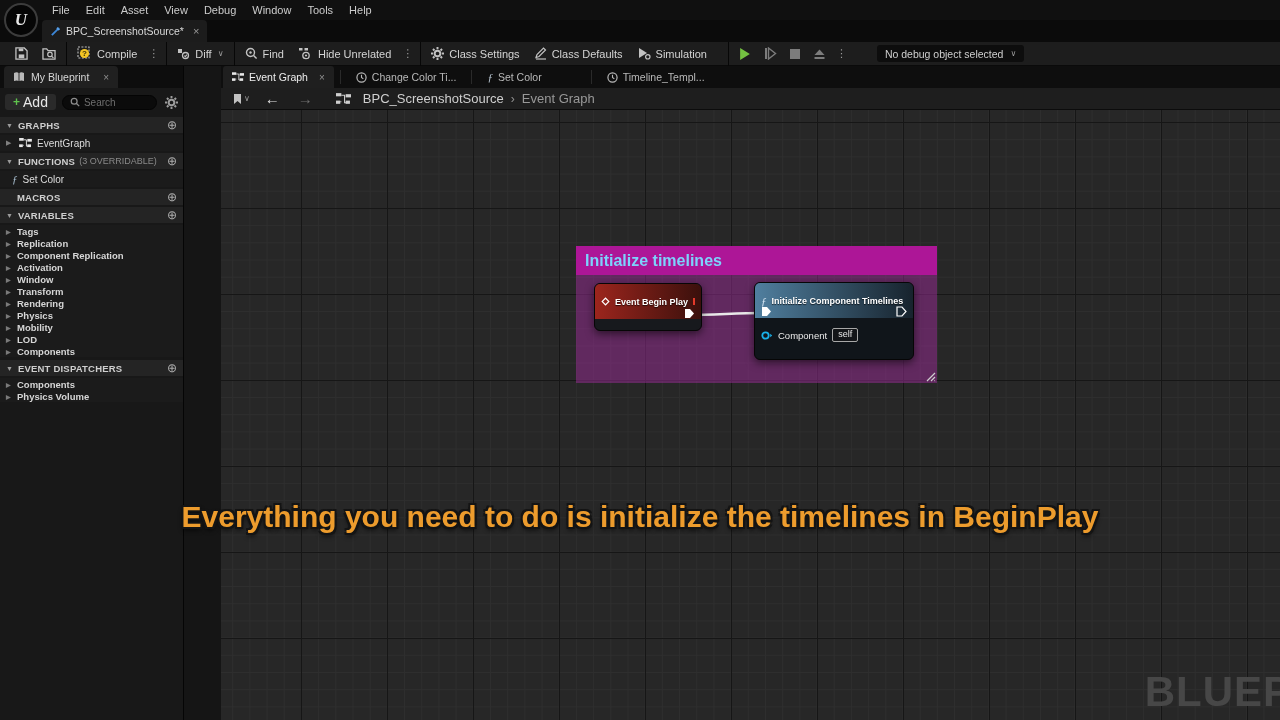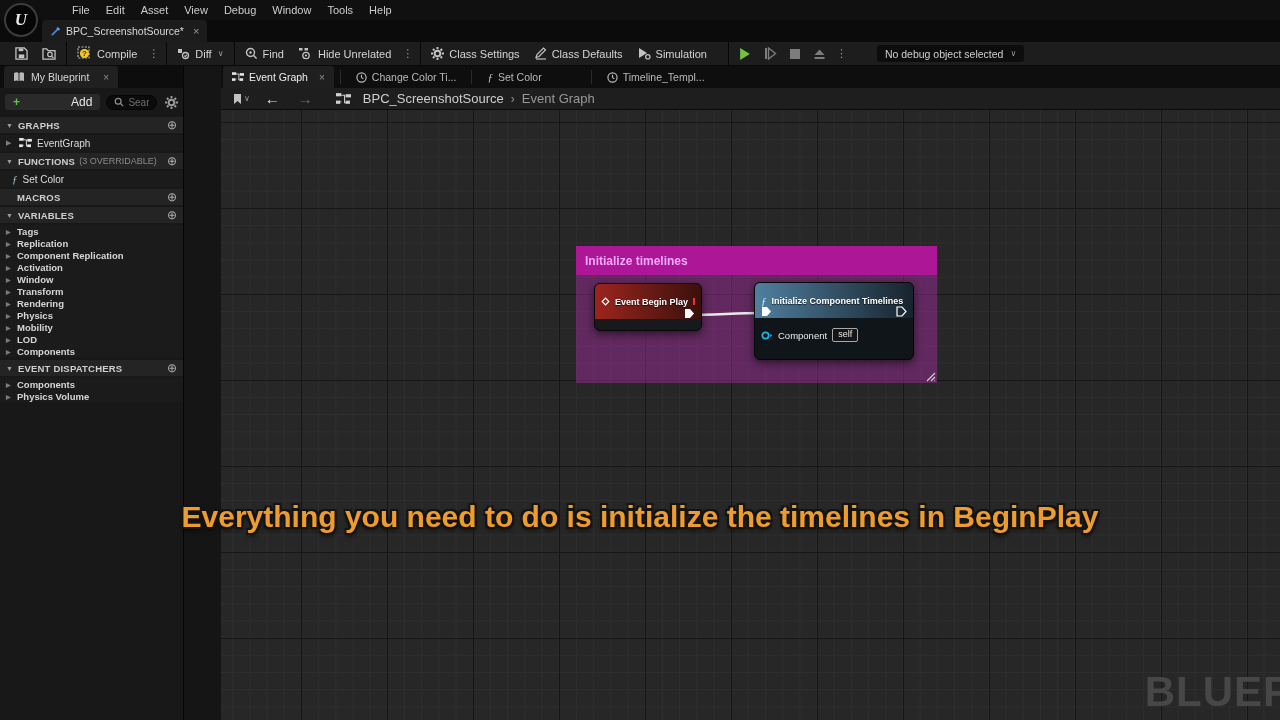--- a/index.html
+++ b/index.html
@@ -1,21 +1,21 @@
 <!DOCTYPE html>
 <html><head>
 <meta charset="utf-8">
 <style>
   * { margin:0; padding:0; box-sizing:border-box; }
   html,body { width:1280px; height:720px; background:#000; }
   body { font-family:"Liberation Sans", sans-serif; }
   .app { position:relative; width:1280px; height:720px; background:#151515; overflow:hidden; }
 
   
-  .menubar { position:absolute; left:0; top:0; width:1280px; height:20px; background:#101010; display:flex; align-items:center; padding-left:64px; }
+  .menubar { position:absolute; left:0; top:0; width:1280px; height:20px; background:#101010; display:flex; align-items:center; padding-left:44px; }
   .menubar .menu-item { color:#cccccc; font-size:11px; padding:0 8px; line-height:20px; cursor:default; }
   .logo { position:absolute; left:4px; top:3px; width:34px; height:34px; border-radius:50%; background:#060606; border:2px solid #3c3c3c; z-index:5; display:flex; align-items:center; justify-content:center; }
   .logo span { color:#e8e8e8; font-family:"Liberation Serif", serif; font-style:italic; font-weight:bold; font-size:17px; }
 
   
   .tabrow { position:absolute; left:0; top:20px; width:1280px; height:22px; background:#0b0b0b; }
   .asset-tab { position:absolute; left:42px; top:0; height:22px; display:flex; align-items:center; gap:5px; background:#1c1c1c; border-radius:4px 4px 0 0; padding:0 8px; }
   .asset-tab .label { color:#d8d8d8; font-size:10.5px; }
   .asset-tab .close { color:#9a9a9a; font-size:11px; margin-left:4px; }
 
@@ -30,21 +30,21 @@
 
   
   .sidebar { position:absolute; left:0; top:66px; width:184px; height:654px; background:#181818; border-right:1px solid #050505; }
   .panel-tabs { height:22px; background:#0d0d0d; position:relative; }
   .panel-tab { position:absolute; left:4px; top:0; height:22px; background:#202020; border-radius:4px 4px 0 0; display:flex; align-items:center; gap:6px; padding:0 9px; }
   .panel-tab .label { color:#d6d6d6; font-size:10.5px; }
   .panel-tab .close { color:#8f8f8f; font-size:10px; margin-left:8px; }
   .sb-controls { height:22px; display:flex; align-items:center; padding:0 5px; gap:6px; margin-top:3px; }
   .add-btn { display:flex; align-items:center; gap:3px; background:#2a2a2a; border-radius:3px; height:16px; padding:0 8px; }
   .add-btn .plus { color:#5fc34d; font-size:12px; font-weight:bold; line-height:14px; }
-  .add-btn .label { color:#e8e8e8; font-size:12px;margin-left:48px; }
+  .add-btn .label { color:#e8e8e8; font-size:14px; }
   .search-box { flex:1; display:flex; align-items:center; gap:4px; background:#0b0b0b; border:1px solid #040404; border-radius:9px; height:15px; padding:0 7px; }
   .search-box input { background:transparent; border:none; outline:none; color:#bdbdbd; font-size:10px; width:100%; font-family:"Liberation Sans",sans-serif; }
   .search-box input::placeholder { color:#6e6e6e; }
   .sb-gear { margin-left:2px; display:flex; align-items:center; }
 
   .sb-list { margin-top:4px; display:flex; flex-direction:column; }
   .sb-section { height:16px; background:#242424; display:flex; align-items:center; padding:0 6px; margin-bottom:2px; }
   .sb-section .tri { color:#9a9a9a; font-size:7px; margin-right:5px; }
   .sb-section .txt { color:#cfcfcf; font-size:9.5px; font-weight:bold; letter-spacing:.2px; }
   .sb-section .note { color:#8a8a8a; font-size:9px; font-weight:normal; margin-left:4px; }
@@ -81,21 +81,21 @@
       linear-gradient(90deg,#161616 1px, transparent 1px),
       linear-gradient(#2e2e2e 1px, transparent 1px),
       linear-gradient(90deg,#2e2e2e 1px, transparent 1px);
     background-size: 86px 86px, 86px 86px, 17.2px 17.2px, 17.2px 17.2px;
     background-position:-6px 12px,-6px 12px,-6px 12px,-6px 12px;
   }
 
   
   .comment { position:absolute; left:355px; top:136px; width:361px; height:137px; z-index:1; }
   .comment-header { height:29px; background:#ad1697; display:flex; align-items:center; padding-left:9px; }
-  .comment-header .title { color:#f0abfc; font-size:12px; font-weight:bold; }
+  .comment-header .title { color:#7dd3fc; font-size:16px; font-weight:bold; }
   .comment-body { height:108px; background:rgba(155,44,152,0.50); position:relative; }
   .resize-handle { position:absolute; right:1px; bottom:1px; }
 
   
   .node { position:absolute; z-index:3; border-radius:6px; box-shadow:0 3px 8px rgba(0,0,0,.55); border:1px solid #060606; }
   .node-header { height:35px; display:flex; align-items:center; gap:5px; padding:0 6px; border-radius:5px 5px 0 0; }
   .node-title { color:#fff; font-size:9px; font-weight:bold; text-shadow:0 1px 1px rgba(0,0,0,.7); white-space:nowrap; }
   .node-event { left:373px; top:173px; width:108px; height:48px; background:#17191d; }
   .node-event .node-header { background:linear-gradient(90deg,#9c251d,#3a100c); }
   .event-square { margin-left:auto; width:7px; height:7px; border:1.5px solid #e23a2a; }

